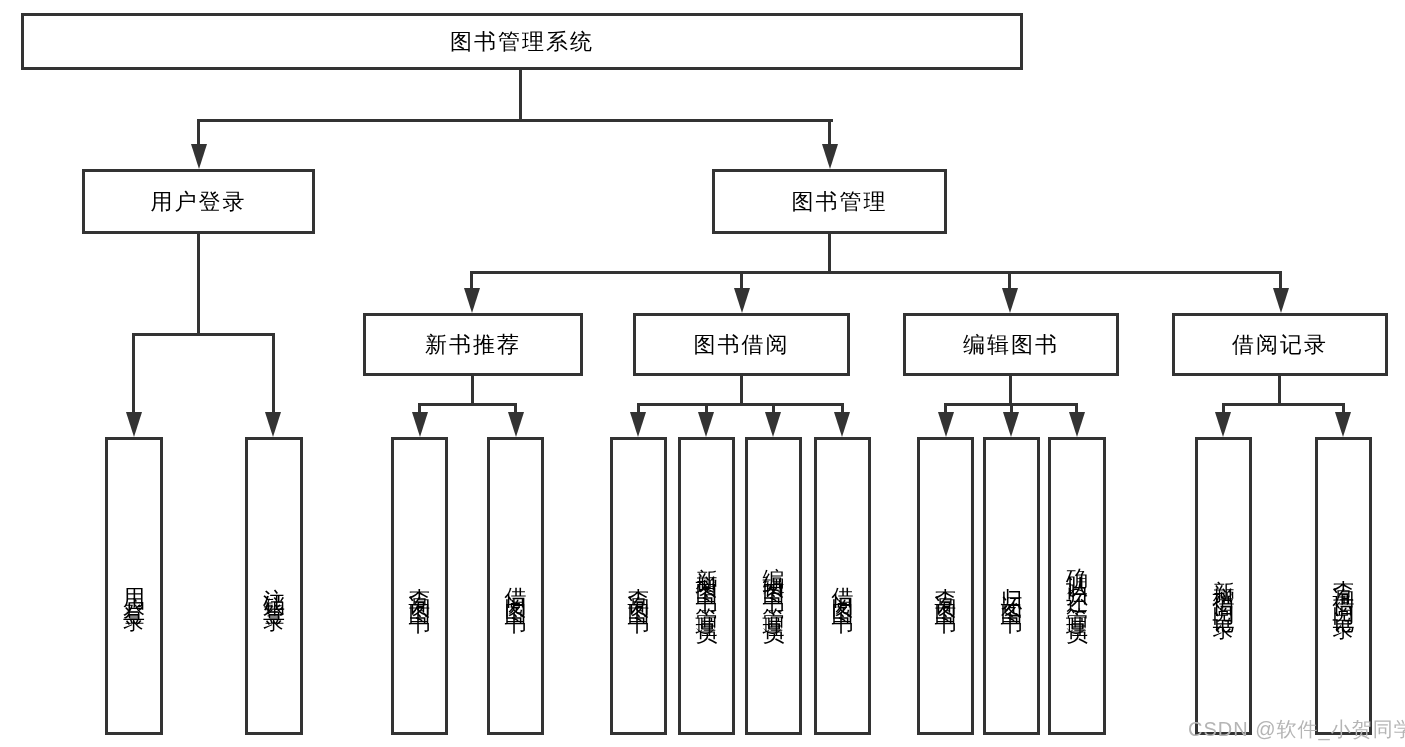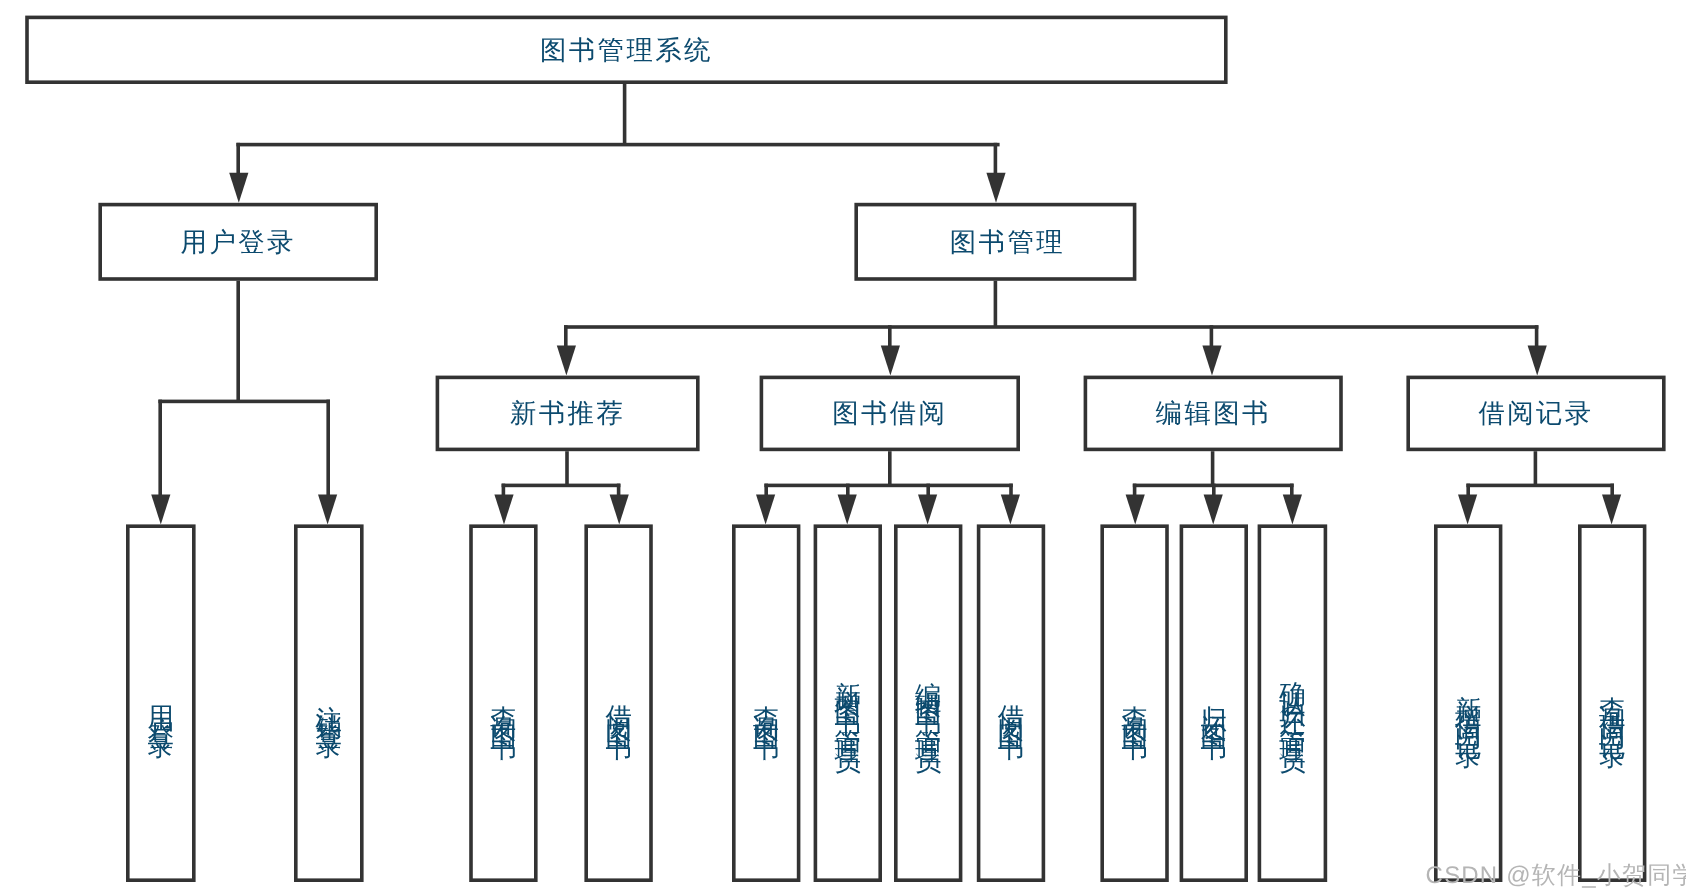--- a/index.html
+++ b/index.html
@@ -12,21 +12,21 @@
     overflow: hidden;
   }
   .box {
     position: absolute;
     border: 3px solid #333333;
     background: #ffffff;
     display: flex;
     align-items: center;
     justify-content: center;
     box-sizing: border-box;
-    color: #0c4a6e;
+    color: #000000;
   }
   .box.h .lbl {
     font-size: 22px;
     letter-spacing: 2px;
     white-space: nowrap;
   }
   .box.v .lbl {
     writing-mode: vertical-rl;
     text-orientation: mixed;
     font-size: 22px;

